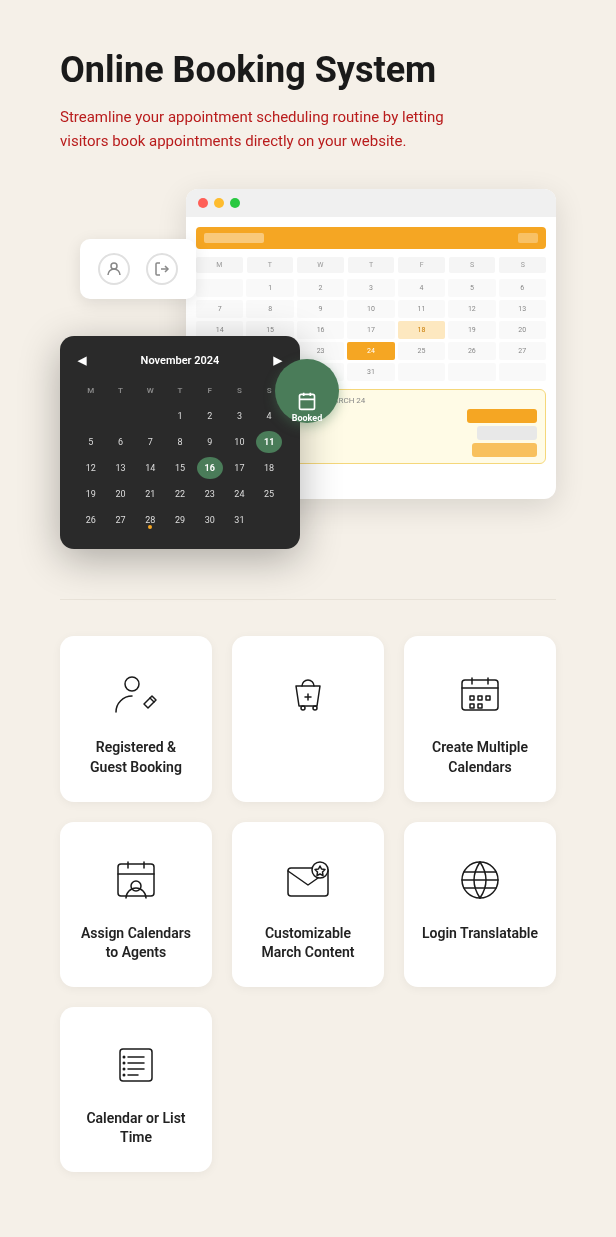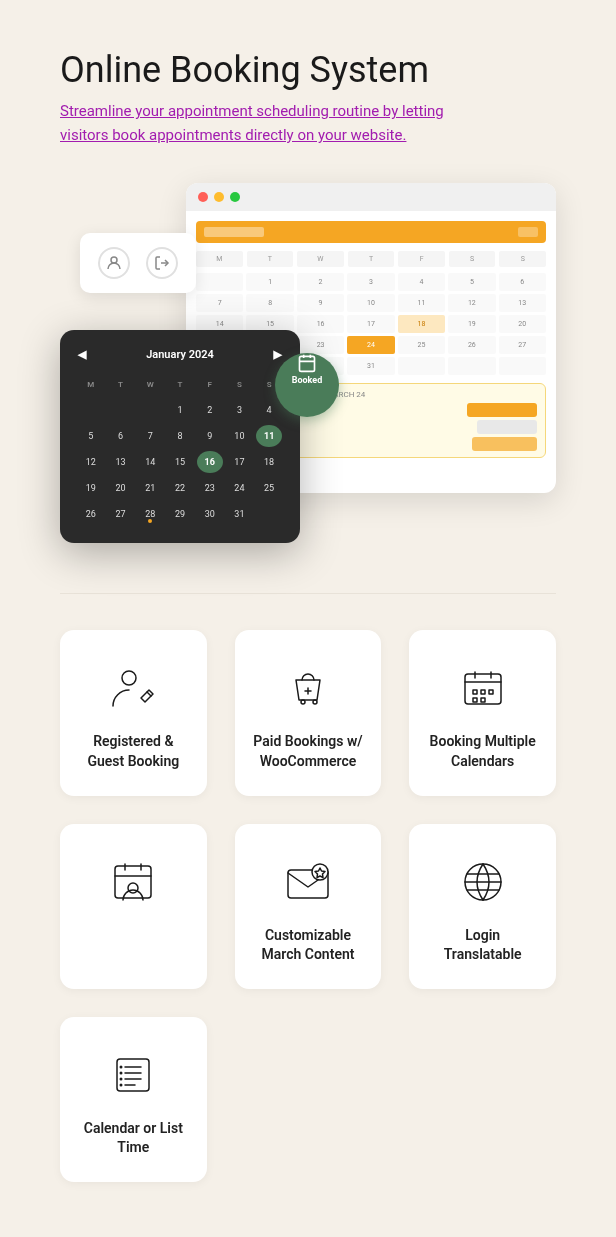--- a/index.html
+++ b/index.html
@@ -7,33 +7,32 @@
       background-color: #f5f0e8;
       font-family: -apple-system, BlinkMacSystemFont, 'Segoe UI', Roboto, sans-serif;
       width: 616px;
       min-height: 1237px;
       padding: 50px 60px 60px 60px;
       color: #222;
     }
 
     .page-title {
       font-size: 36px;
-      font-weight: 400;
+      font-weight: 700;
       color: #1a1a1a;
-      margin-bottom: 8px;
+      margin-bottom: 14px;
       line-height: 1.15;
     }
 
     .page-subtitle {
       font-size: 15px;
-      color: #a21caf;
+      color: #b91c1c;
       line-height: 1.6;
       max-width: 420px;
       margin-bottom: 36px;
-      text-decoration: underline;
     }
 
     
     .hero-container {
       position: relative;
       width: 100%;
       height: 360px;
       margin-bottom: 50px;
     }
 
@@ -205,21 +204,21 @@
       left: 215px;
       z-index: 20;
       background: #4a7c59;
       color: #fff;
       border-radius: 50%;
       width: 64px;
       height: 64px;
       display: flex;
       flex-direction: column;
       align-items: center;
-      justify-content: flex-start;
+      justify-content: flex-end;
       font-size: 9px;
       font-weight: 700;
       box-shadow: 0 4px 12px rgba(74,124,89,0.4);
     }
 
     
     .login-panel {
       position: absolute;
       top: 50px;
       left: 20px;
@@ -249,21 +248,21 @@
       width: 100%;
       height: 1px;
       background: #e8e2d8;
       margin-bottom: 36px;
     }
 
     
     .features-grid {
       display: grid;
       grid-template-columns: repeat(3, 1fr);
-      gap: 28px;
+      gap: 20px;
     }
 
     .feature-card {
       background: #fff;
       border-radius: 14px;
       padding: 30px 18px 24px;
       display: flex;
       flex-direction: column;
       align-items: center;
       text-align: center;
@@ -388,21 +387,21 @@
           <div class="time-slot-btn" style="width:60px;background:#e8e8e8;"></div>
           <div class="time-slot-btn" style="width:65px;background:#f5a623;opacity:0.7;"></div>
         </div>
       </div>
     </div>
   </div>
 
   <div class="dark-calendar">
     <div class="dark-cal-header">
       <span>◀</span>
-      <span>January 2024</span>
+      <span>November 2024</span>
       <span>▶</span>
     </div>
     <div class="dark-cal-days">
 
       <div class="dark-day day-label">M</div>
       <div class="dark-day day-label">T</div>
       <div class="dark-day day-label">W</div>
       <div class="dark-day day-label">T</div>
       <div class="dark-day day-label">F</div>
       <div class="dark-day day-label">S</div>
@@ -479,47 +478,47 @@
   <div class="feature-card">
     <div class="feature-icon">
       <svg viewBox="0 0 48 48">
         <path d="M12 16h24l-3 20H15z"></path>
         <path d="M18 16c0-3.3 2.7-6 6-6s6 2.7 6 6"></path>
         <circle cx="19" cy="38" r="2"></circle>
         <circle cx="31" cy="38" r="2"></circle>
         <path d="M24 24v6M21 27h6"></path>
       </svg>
     </div>
-    <span class="feature-label">Paid Bookings w/ WooCommerce</span>
   </div>
 
 
 
   <div class="feature-card">
     <div class="feature-icon">
       <svg viewBox="0 0 48 48">
         <rect x="6" y="10" width="36" height="30" rx="3"></rect>
         <path d="M6 18h36"></path>
         <path d="M16 8v6M32 8v6"></path>
         <path d="M14 26h4v4h-4zM22 26h4v4h-4zM30 26h4v4h-4zM14 34h4v4h-4zM22 34h4v4h-4z"></path>
       </svg>
     </div>
-    <span class="feature-label">Booking Multiple Calendars</span>
+    <span class="feature-label">Create Multiple Calendars</span>
   </div>
 
   <div class="feature-card">
     <div class="feature-icon">
       <svg viewBox="0 0 48 48">
         <rect x="6" y="8" width="36" height="32" rx="3"></rect>
         <path d="M6 18h36"></path>
         <path d="M16 6v6M32 6v6"></path>
         <circle cx="24" cy="30" r="5"></circle>
         <path d="M14 42c0-5.5 4.5-10 10-10s10 4.5 10 10"></path>
       </svg>
     </div>
+    <span class="feature-label">Assign Calendars to Agents</span>
   </div>
 
   <div class="feature-card">
     <div class="feature-icon">
       <svg viewBox="0 0 48 48">
         <rect x="4" y="12" width="40" height="28" rx="3"></rect>
         <path d="M4 15l20 14L44 15"></path>
         <circle cx="36" cy="14" r="8" fill="white" stroke-width="1.5"></circle>
         <path d="M36 10l1.5 3 3.5.5-2.5 2.5.5 3.5L36 18l-3 1.5.5-3.5-2.5-2.5 3.5-.5z"></path>
       </svg>

